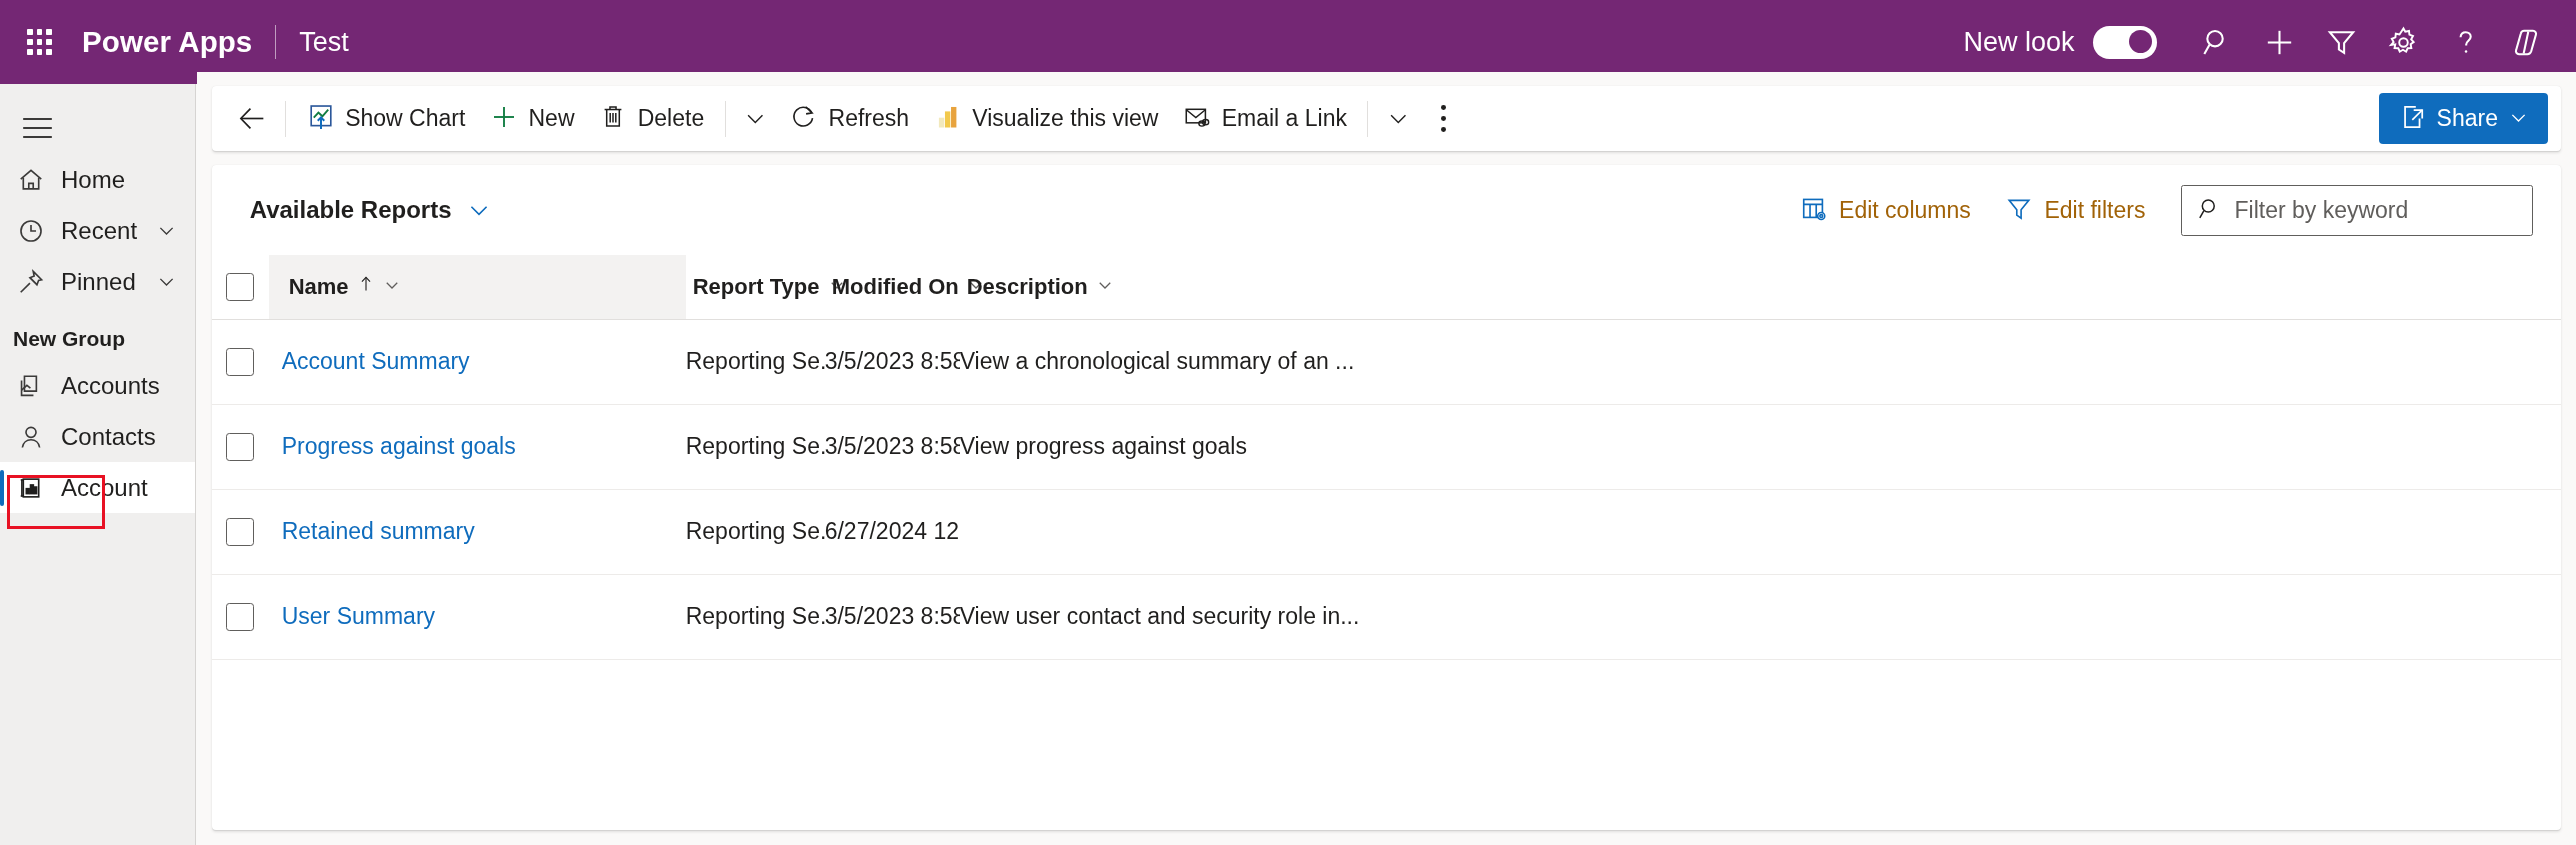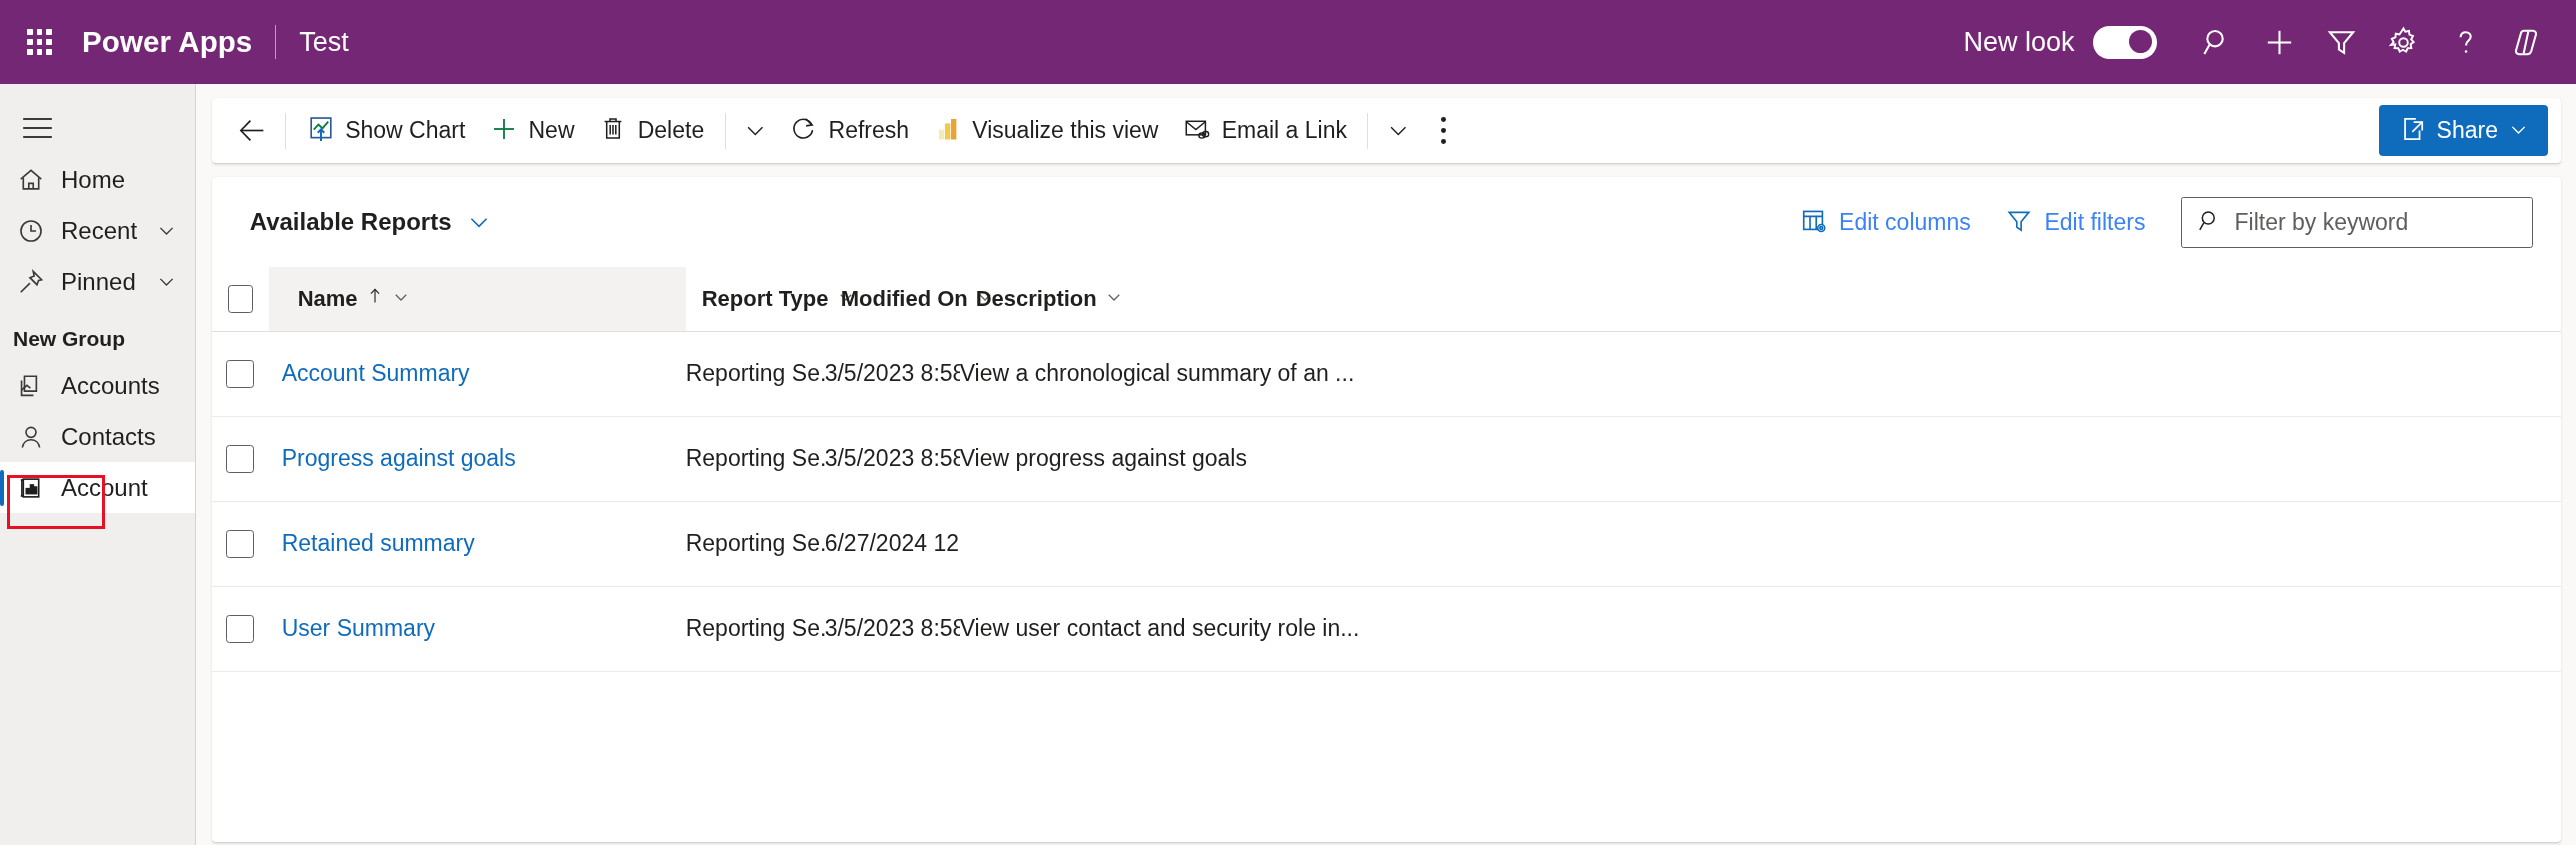--- a/index.html
+++ b/index.html
@@ -103,21 +103,21 @@
     width: 4.1px; height: 36px; border-radius: 2.5px; background: #0f6cbd;
   }
   .nav-highlight {
     position: absolute;
     left: 6.5px; top: 391px; width: 98px; height: 54px;
     border: 3.3px solid #e81123; pointer-events: none;
   }
 
   
   .main {
-    position: absolute; top: 84px; left: 197px;
+    position: absolute; top: 72px; left: 197px;
     width: 2379px; height: 546px;
     background: #faf9f8;
     padding: 14px 14.7px 0 14.7px;
   }
 
   
   .cmdbar {
     height: 65px; background: #ffffff;
     border-radius: 4.1px;
     box-shadow: 0 1.3px 2.9px rgba(0,0,0,.10), 0 0.2px 0.7px rgba(0,0,0,.08);
@@ -168,21 +168,21 @@
   .view-title {
     font-size: 24px; font-weight: 600; color: #201f1e;
     white-space: nowrap;
   }
   .view-caret { margin-left: 14.7px; display:flex; align-items:center; cursor:pointer; }
   .head-right { margin-left: auto; display: flex; align-items: center; gap: 8.2px; }
   .head-action {
     display: flex; align-items: center; gap: 11.5px;
     padding: 0 13px; height: 46px; cursor: pointer; white-space: nowrap;
   }
-  .head-action .t { font-size: 23px; color: #3b82f6; }
+  .head-action .t { font-size: 23px; color: #a16207; }
   .search-box {
     margin-left: 14.7px;
     width: 352px; height: 51px;
     border: 0.8px solid #605e5c; border-radius: 2.5px;
     display: flex; align-items: center; gap: 11.5px;
     padding: 0 14.7px; cursor: text;
   }
   .search-box .ph { font-size: 23px; color: #605e5c; }
 
   
@@ -190,21 +190,21 @@
   .col-check { width: 57px; }
   .col-name  { width: 417px; }
   .col-type  { width: 139px; }
   .col-mod   { width: 135px; }
   .col-desc  { width: auto; }
 
   thead th {
     height: 64px;
     text-align: right; font-weight: 700; font-size: 22px; color: #201f1e;
     border-bottom: 0.8px solid #e1dfdd;
-    padding: 16px;
+    padding: 7px;
     vertical-align: middle;
   }
   thead th.sorted { background: #f3f2f1; }
   thead th .hwrap { display: flex; align-items: center; gap: 8.2px; white-space: nowrap; }
   thead th.pad-first .hwrap { padding-left: 13px; }
 
   tbody td {
     height: 85px;
     border-bottom: 0.8px solid #edebe9;
     font-size: 23px; color: #201f1e;

